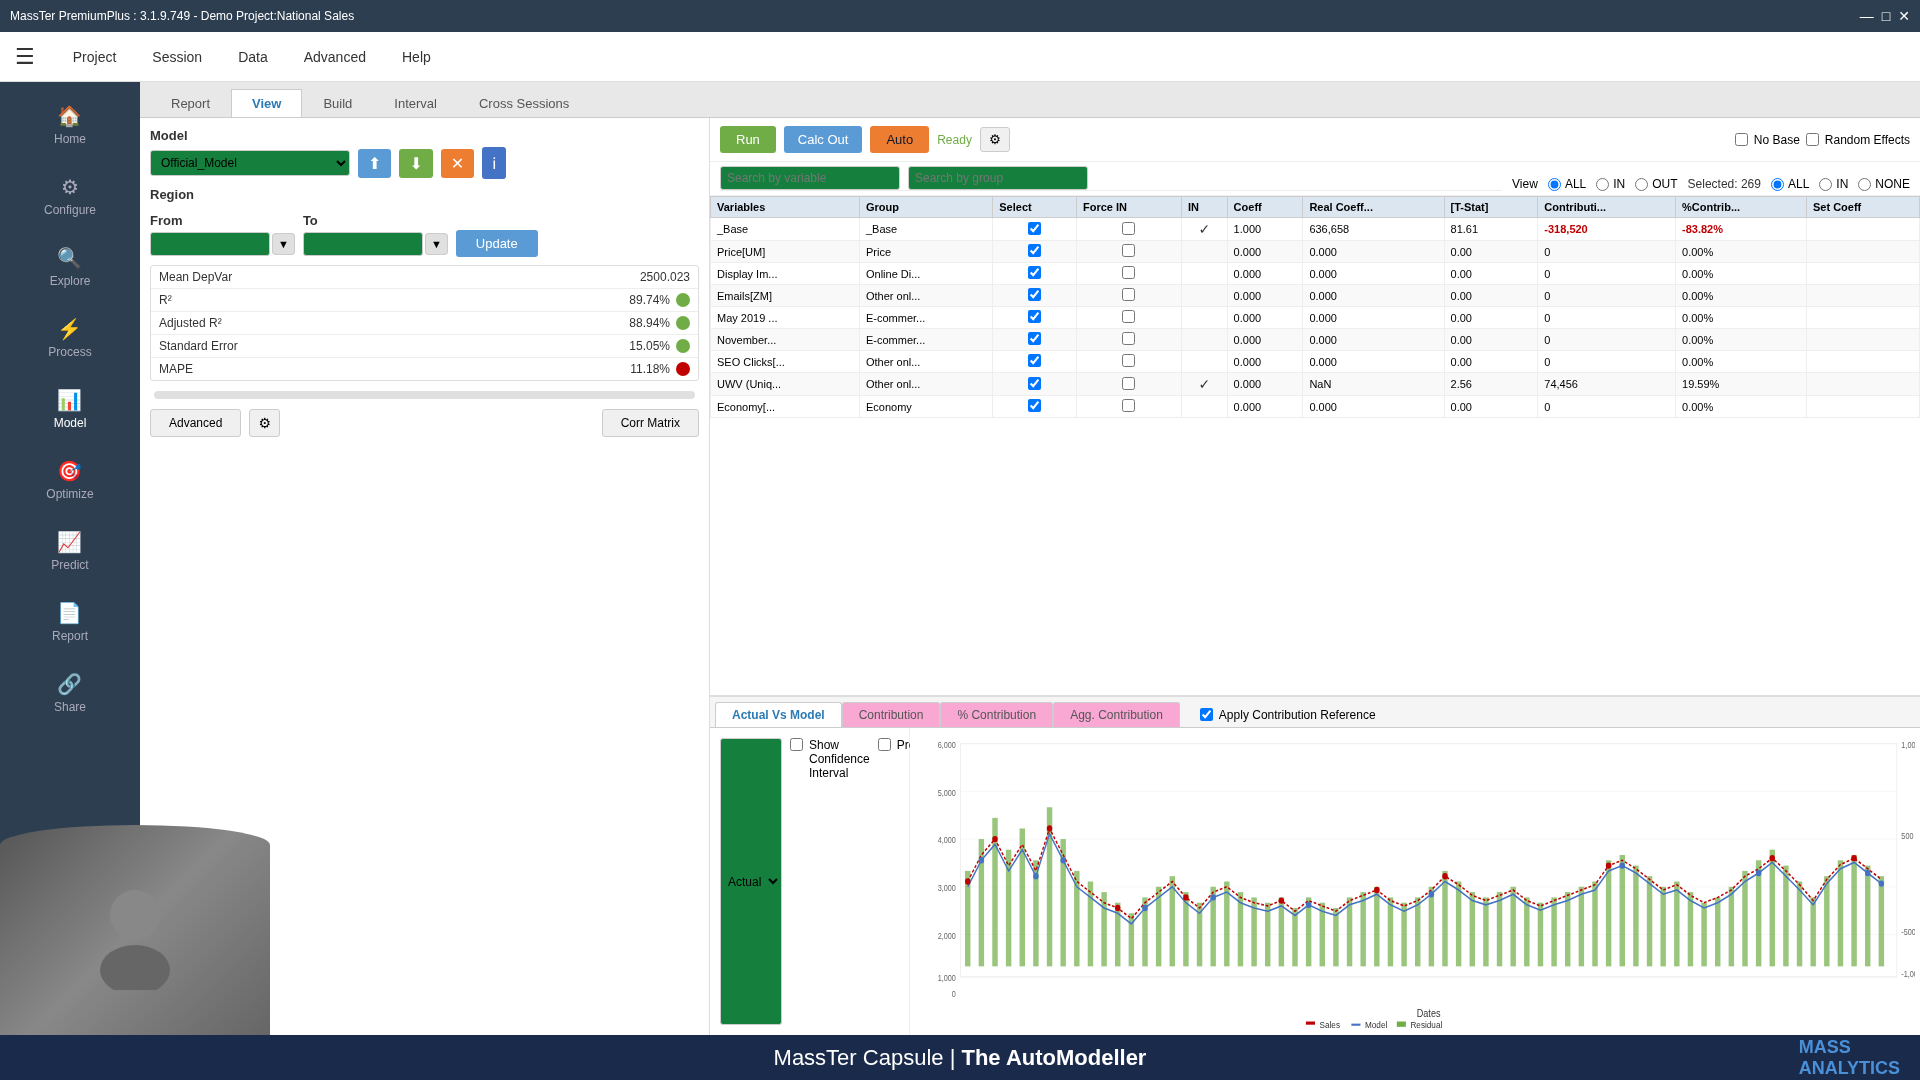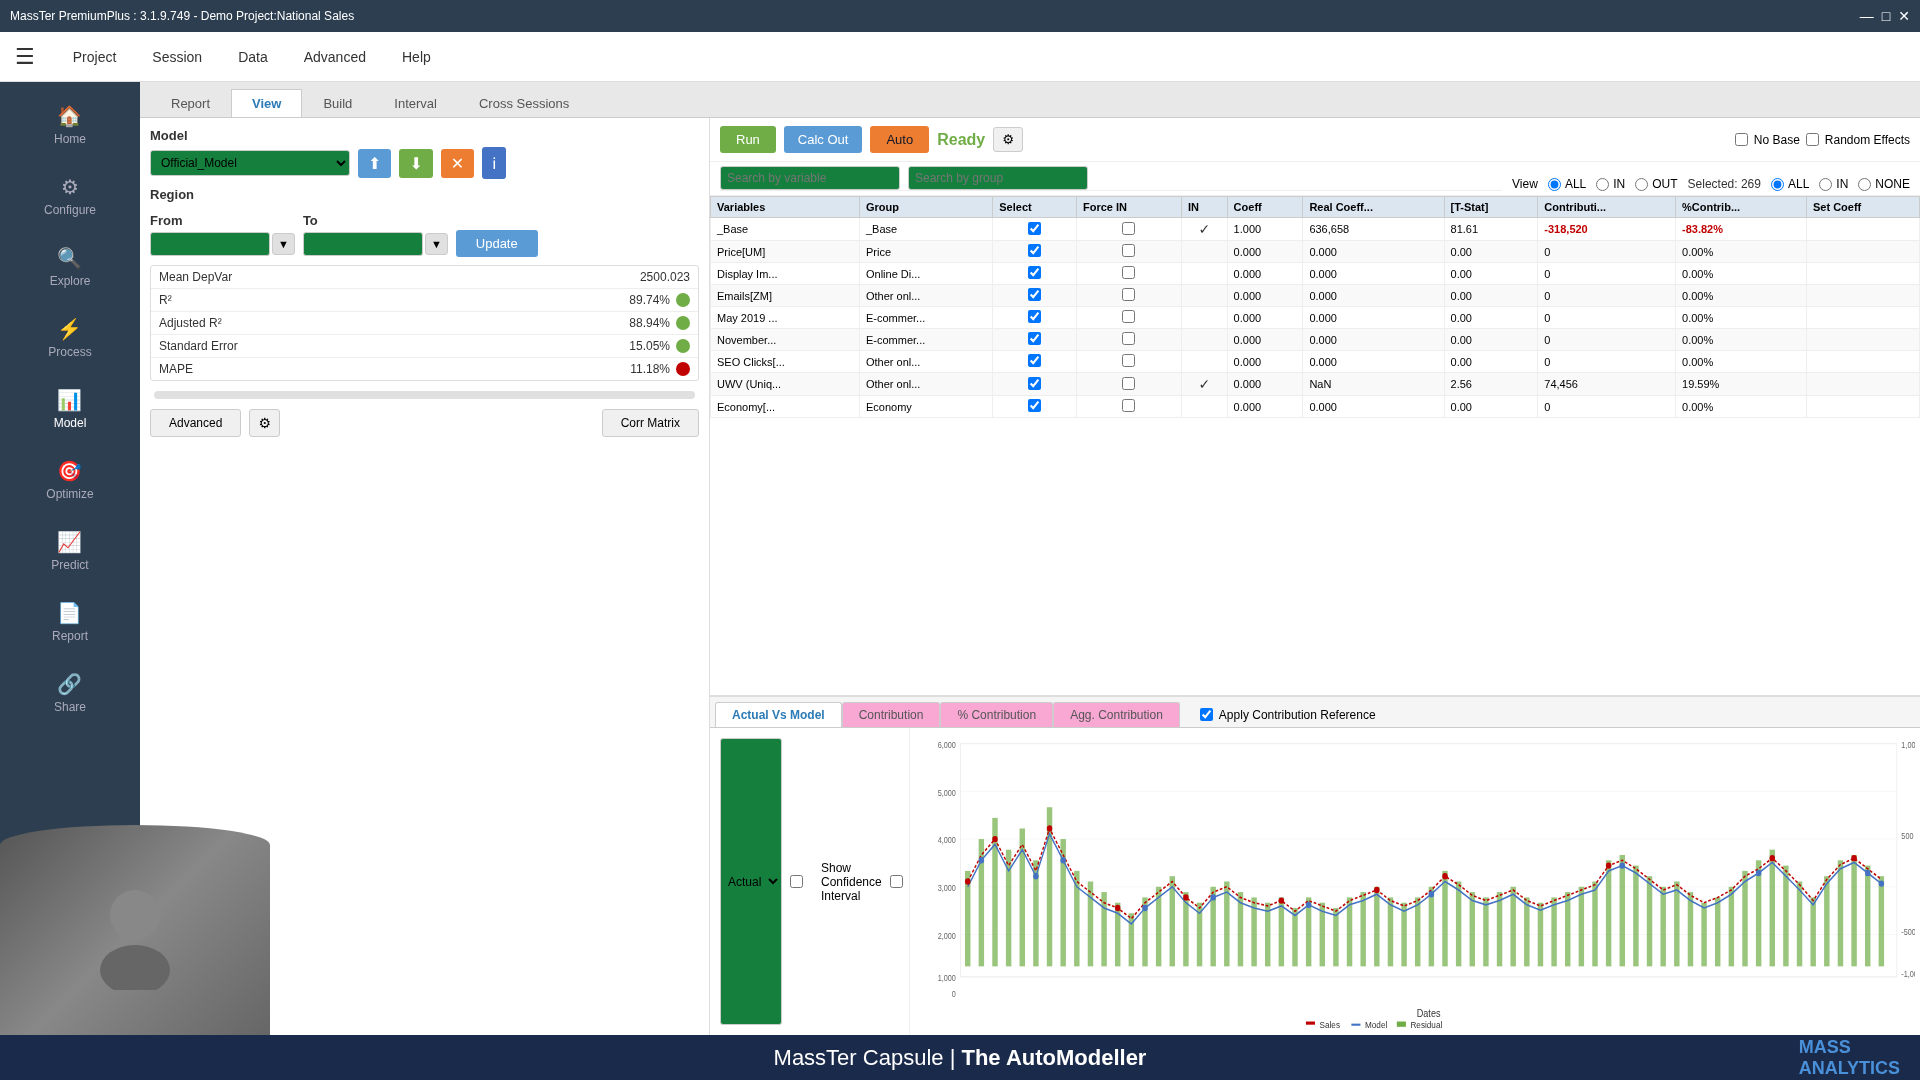--- a/index.html
+++ b/index.html
@@ -247,21 +247,21 @@
     }
     .auto-btn {
       background: #ed7d31;
       color: #0f172a;
       border: none;
       border-radius: 3px;
       padding: 6px 16px;
       cursor: pointer;
       font-size: 13px;
     }
-    .ready-text { color: #70ad47; font-weight: bold; font-size: 16px; }
+    .ready-text { color: #70ad47; font-weight: normal; font-size: 12px; }
     .gear-icon-right {
       background: #f0f0f0;
       border: 1px solid #ccc;
       border-radius: 3px;
       padding: 4px 8px;
       cursor: pointer;
     }
 
     .view-options { display: flex; align-items: center; gap: 6px; margin-left: auto; font-size: 12px; }
     .radio-group { display: flex; align-items: center; gap: 4px; }
@@ -357,22 +357,22 @@
     }
     .actual-select {
       width: 130px;
       font-size: 12px;
       border: 1px solid #ccc;
       border-radius: 3px;
       padding: 3px;
     }
     .checkbox-row {
       display: flex;
-      align-items: center;
-      gap: 18px;
+      align-items: flex-start;
+      gap: 6px;
       font-size: 12px;
     }
 
     .chart-area {
       flex: 1;
       background: white;
       padding: 5px;
       position: relative;
       overflow: hidden;
     }

